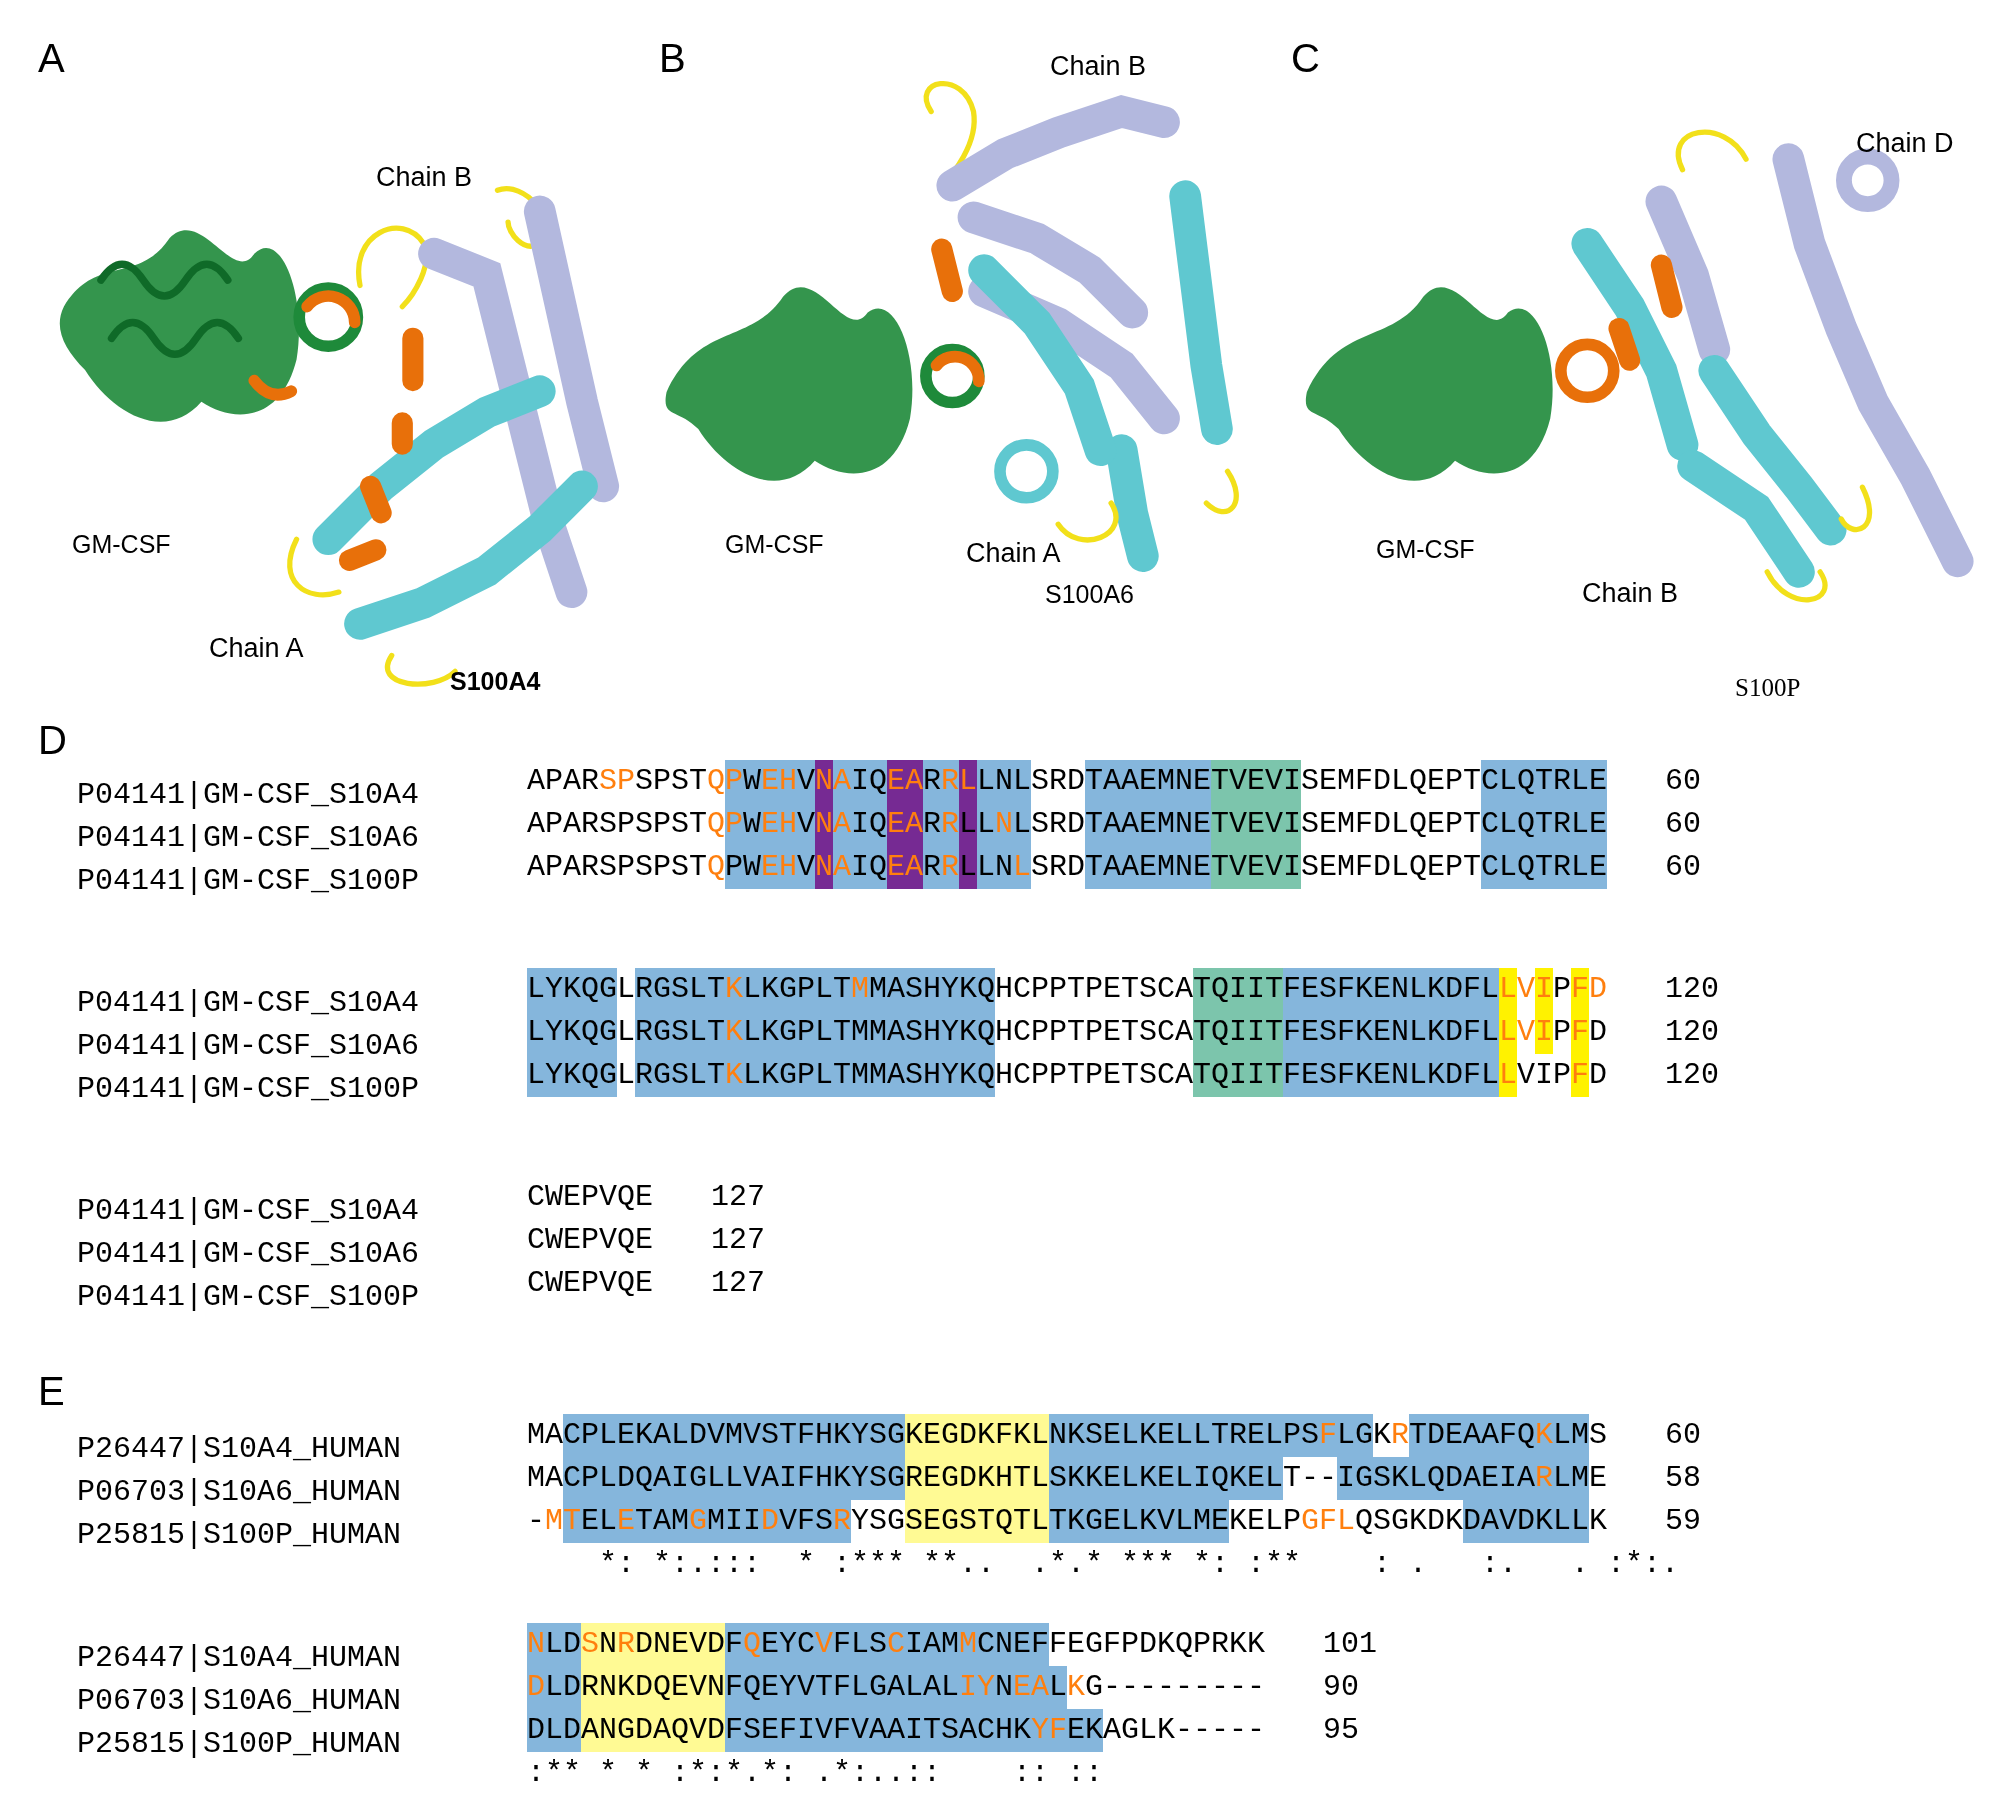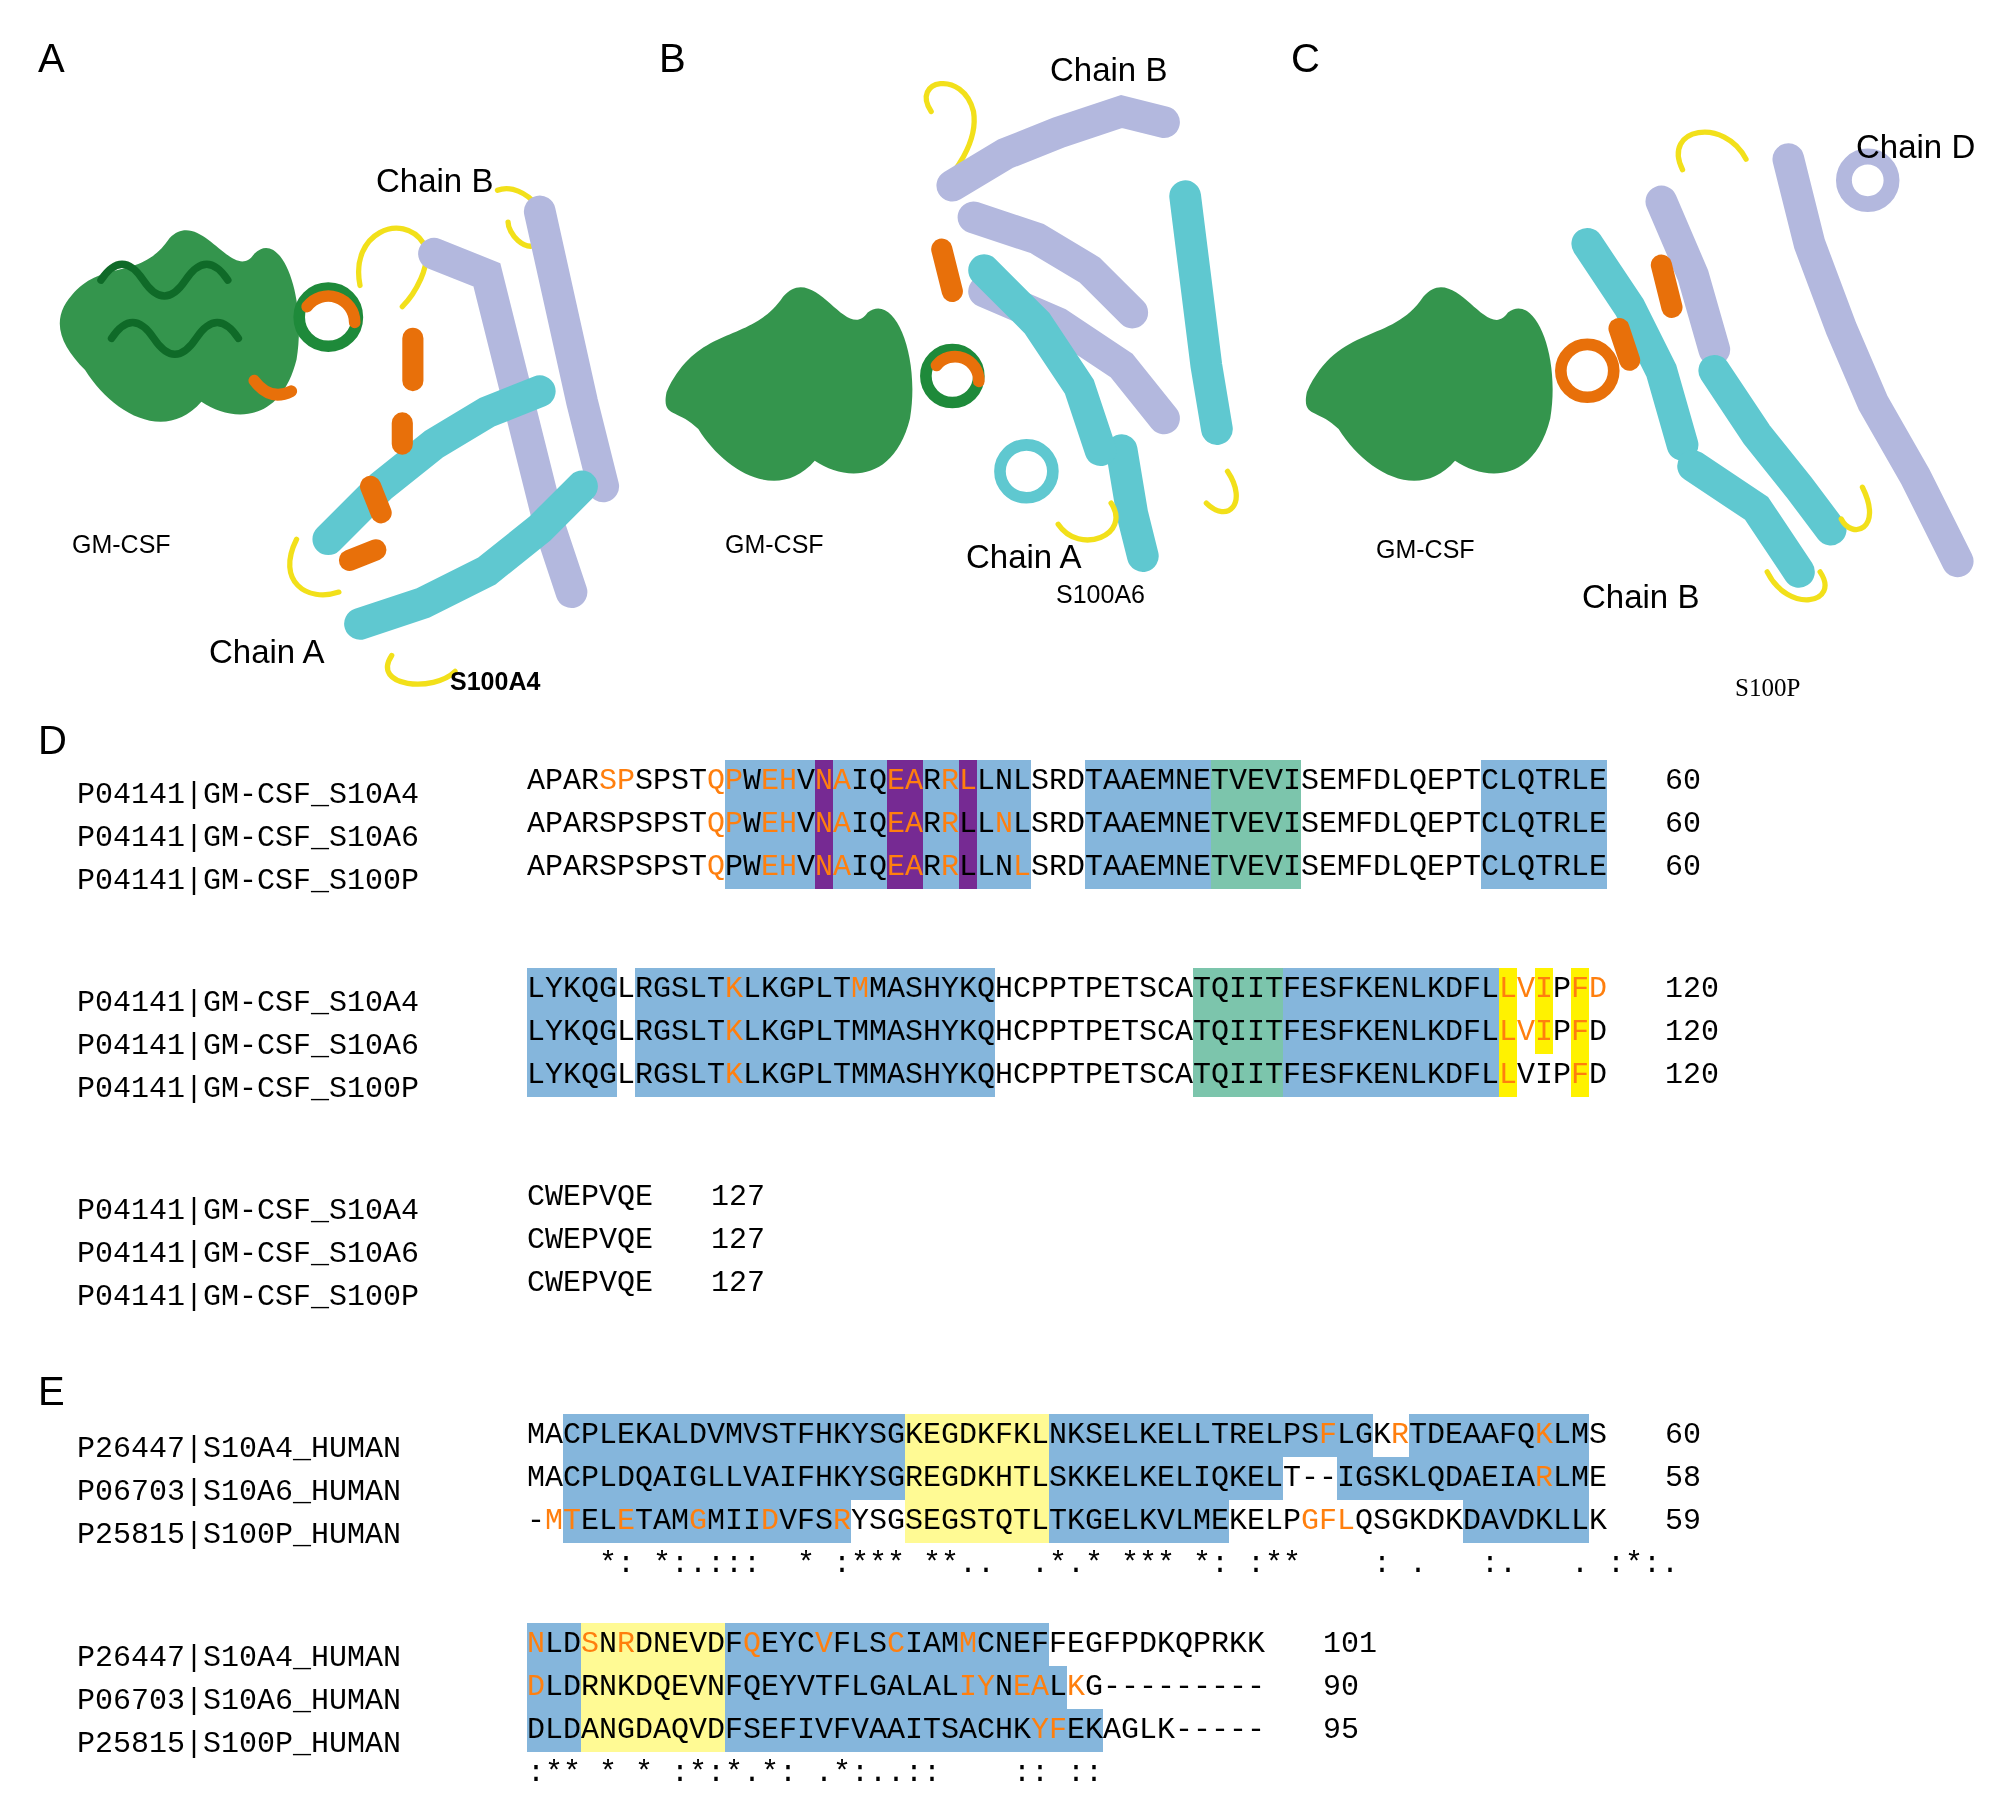--- a/index.html
+++ b/index.html
@@ -2,21 +2,21 @@
 <html style="font-size:8.5px"><head>
 <meta charset="utf-8">
 <style>
   html,body{margin:0;padding:0;background:#fff;}
   body{width:2015px;height:1819px;position:relative;overflow:hidden;font-family:"Liberation Sans",sans-serif;color:#000;}
   .panel-letter{position:absolute;font-family:"Liberation Sans",sans-serif;font-size:40px;line-height:1;}
   .struct{position:absolute;}
   .struct svg{position:absolute;left:0;top:0;}
   .lbl{position:absolute;font-family:"Liberation Sans",sans-serif;white-space:nowrap;line-height:1;}
   .lbl.big{font-size:25px;}
-  .lbl.small{font-size:33px;}
+  .lbl.small{font-size:27px;}
   .aln{position:absolute;font-family:"Liberation Mono",monospace;font-size:30px;line-height:43px;white-space:pre;}
   .row{display:flex;height:43px;align-items:center;}
   .name{display:inline-block;width:450px;margin-top:28px;}
   .seq{display:inline-flex;}
   .res{display:inline-block;width:18px;text-align:center;height:43px;line-height:43px;}
   .num{display:inline-block;margin-left:58px;}
   .cons{display:flex;height:43px;align-items:center;}
   .bg-b{background:#85b6dc;}
   .bg-p{background:#762a93;}
   .bg-g{background:#7cc5ac;}
@@ -73,21 +73,21 @@
       <path d="M620,420 L720,520 L800,640 L840,760" stroke="#5fc8d0" stroke-width="60"></path>
       <circle cx="700" cy="800" r="50" stroke="#5fc8d0" stroke-width="22"></circle>
       <path d="M540,380 L560,460" stroke="#e8700a" stroke-width="40"></path>
       <path d="M760,900 C800,960 900,920 860,860" stroke="#f2e01a" stroke-width="10"></path>
       <path d="M1080,800 C1120,860 1080,900 1040,860" stroke="#f2e01a" stroke-width="10"></path>
     </g>
   </svg>
   <div class="lbl small" style="left:394px;top:5.3px;">Chain B</div>
   <div class="lbl big" style="left:69px;top:484px;">GM-CSF</div>
   <div class="lbl small" style="left:310px;top:492px;">Chain A</div>
-  <div class="lbl big" style="left:389px;top:534px;margin-left:11px;">S100A6</div>
+  <div class="lbl big" style="left:389px;top:534px;">S100A6</div>
 </div>
 
 <div class="struct" style="left:1291px;top:106px;width:709px;height:609px;">
   <svg width="709" height="609" viewBox="0 0 1340 1150">
     <g fill="none" stroke-linecap="round">
       <path d="M30,540 C90,410 190,450 250,360 C310,290 370,450 410,390 C460,350 510,470 490,590 C460,710 370,710 310,670 C240,750 140,690 90,610 C50,570 20,590 30,540Z" fill="#1e8a3a" opacity="0.9"></path>
       <circle cx="560" cy="500" r="50" stroke="#e8700a" stroke-width="22"></circle>
       <path d="M740,120 C700,40 820,20 860,100" stroke="#f2e01a" stroke-width="10"></path>
       <path d="M560,260 L640,380 L700,500 L740,640" stroke="#5fc8d0" stroke-width="60"></path>
       <path d="M700,180 L760,320 L800,460" stroke="#b3b8de" stroke-width="60"></path>

